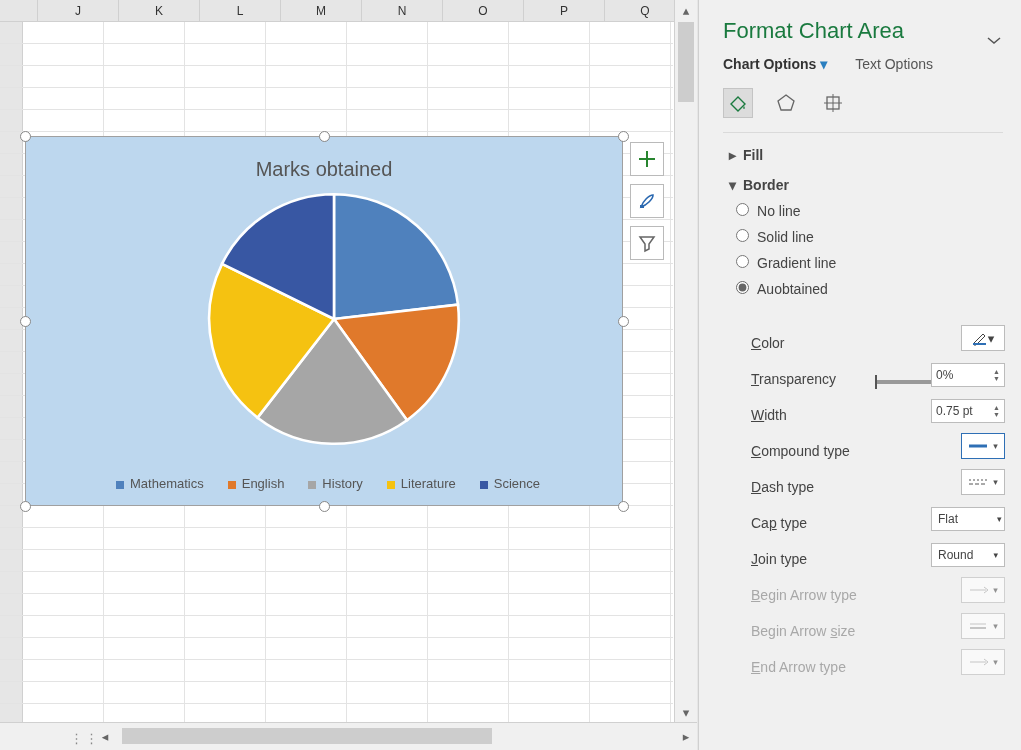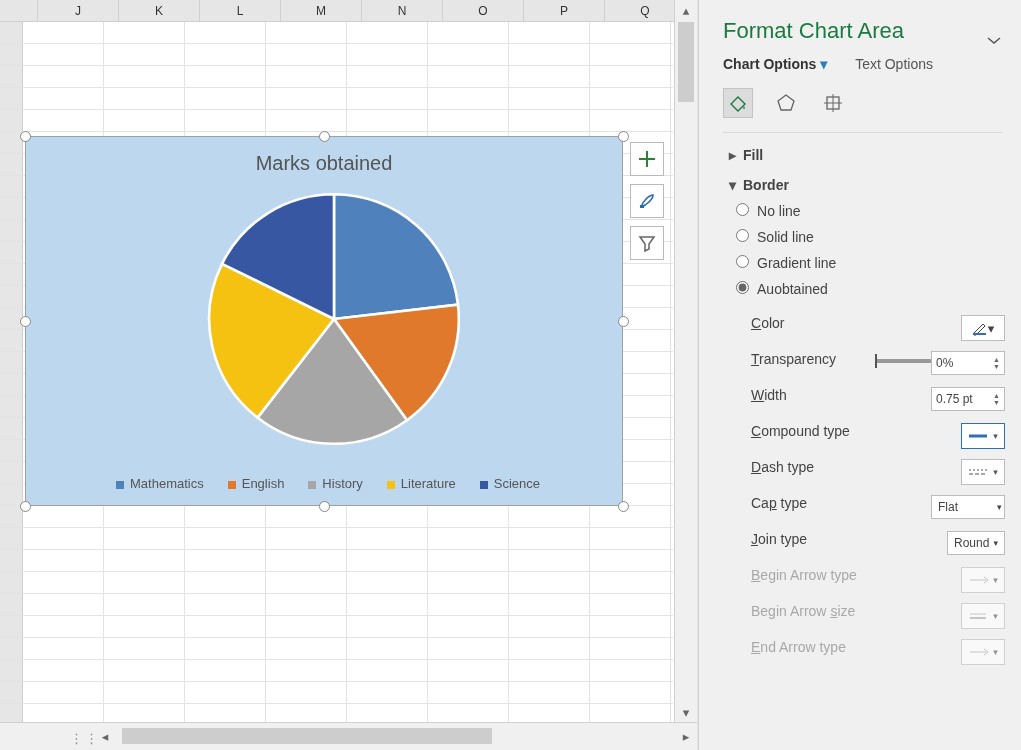--- a/index.html
+++ b/index.html
@@ -21,21 +21,21 @@
   .vscroll .thumb { position:absolute; left:3px; right:3px; top:22px; height:80px; background:#cdcdcd;}
   .vscroll .dn { position:absolute; bottom:0; left:0; right:0;}
   .hscroll-bar { position:absolute; left:0; right:0; bottom:0; height:28px; background:#f0f0f0; border-top:1px solid #d0d0d0;}
   .hscroll-bar .dots { position:absolute; left:70px; top:8px; color:#888; letter-spacing:2px;}
   .hscroll-bar .harrow { position:absolute; left:96px; top:4px; width:18px; height:18px; display:flex;align-items:center;justify-content:center;color:#666;}
   .hscroll-bar .track { position:absolute; left:120px; right:22px; top:5px; height:16px; background:#f0f0f0;}
   .hscroll-bar .thumb { position:absolute; left:2px; top:0; width:370px; height:16px; background:#cdcdcd;}
   .hscroll-bar .harrowR { position:absolute; right:2px; top:4px; width:18px; height:18px; display:flex;align-items:center;justify-content:center;color:#666;}
 
   .chart { position:absolute; left:25px; top:136px; width:598px; height:370px; background:#bdd7ee; border:1px solid #a0a0a0;}
-  .chart-title { text-align:center; font-size:20px; color:#555; font-weight:400; margin-top:15px;}
+  .chart-title { text-align:center; font-size:20px; color:#555; font-weight:400; margin-top:21px;}
   .pie-wrap { position:absolute; left:178px; top:52px; width:260px; height:260px;}
   .legend { position:absolute; bottom:14px; left:0; right:0; text-align:center; font-size:13px; color:#555;}
   .legend span { margin:0 8px;}
   .legend .sw { display:inline-block; width:8px; height:8px; margin-right:6px; vertical-align:middle;}
   
   .handle { position:absolute; width:11px; height:11px; background:#fff; border:1px solid #888; border-radius:50%;}
   .sheet-area .handle.tl{left:20px;top:131px;} .handle.tm{left:319px;top:131px;} .handle.tr{left:618px;top:131px;}
   .sheet-area .handle.ml{left:20px;top:316px;} .handle.mr{left:618px;top:316px;}
   .sheet-area .handle.bl{left:20px;top:501px;} .handle.bm{left:319px;top:501px;} .handle.br{left:618px;top:501px;}
 
@@ -53,21 +53,21 @@
   .iconbar .ib { display:inline-flex; width:30px; height:30px; margin-right:14px; align-items:center; justify-content:center; cursor:pointer;}
   .iconbar .ib.active { background:#dcdcdc; border:1px solid #c4c4c4;}
   .hr { border-top:1px solid #dadada; margin:12px 18px 0 24px;}
   .section { margin:14px 0 0 30px; font-size:14px;}
   .sec-head { font-weight:700; color:#444; cursor:pointer;}
   .sec-head .arr { display:inline-block; width:14px; color:#555;}
   .radiogrp { margin:10px 0 0 36px;}
   .radiogrp label { display:block; margin:10px 1px; color:#444; font-size:14px;}
   .radiogrp input { margin-right:8px; accent-color:#666;}
   .prop-rows { margin:18px 0 0 52px;}
-  .prow { display:flex; align-items:flex-start; height:36px;}
+  .prow { display:flex; align-items:flex-end; height:36px;}
   .prow .lbl { width:152px; color:#444; font-size:14px;}
   .prow .lbl.dis { color:#a8a8a8;}
   .prow .lbl .ul { text-decoration:underline;}
   .prow .ctrl { }
   .colorbtn, .typebtn { width:44px; height:26px; background:#fff; border:1px solid #bcbcbc; display:flex; align-items:center; justify-content:center;}
   .typebtn.active { border:1px solid #2e6fb5;}
   .slider { width:56px; height:4px; background:#999; position:relative; display:inline-block;}
   .slider .knob{ width:2px; height:14px; background:#555; position:absolute; left:0; top:-5px;}
   .spin { width:74px; height:24px; background:#fff; border:1px solid #bcbcbc; display:inline-flex; align-items:center; padding:0 4px; font-size:12px; color:#444;}
   .spin .sbtns{ margin-left:auto; display:flex; flex-direction:column; font-size:7px; color:#666; line-height:7px;}
@@ -678,21 +678,21 @@
       <div style="margin-left:auto;margin-right:16px;">
         <div class="select" style="width:74px;gap:39px;">
             <span>Flat</span>
             <span class="dn">▾</span>
           </div>
       </div>
     </div>
     <div class="prow">
       <div class="lbl"><span class="ul">J</span><span>oin type</span></div>
       <div style="margin-left:auto;margin-right:16px;">
-        <div class="select" style="width:58px;margin-left:28px;">
+        <div class="select" style="width:74px;margin-left:28px;">
             <span>Round</span>
             <span class="dn">▾</span>
           </div>
       </div>
     </div>
     <div class="prow">
       <div class="lbl dis"><span class="ul">B</span><span>egin Arrow type</span></div>
       <div style="margin-left:auto;margin-right:16px;">
         <div class="typebtn" style="opacity:.6">
           <svg width="20" height="10">

